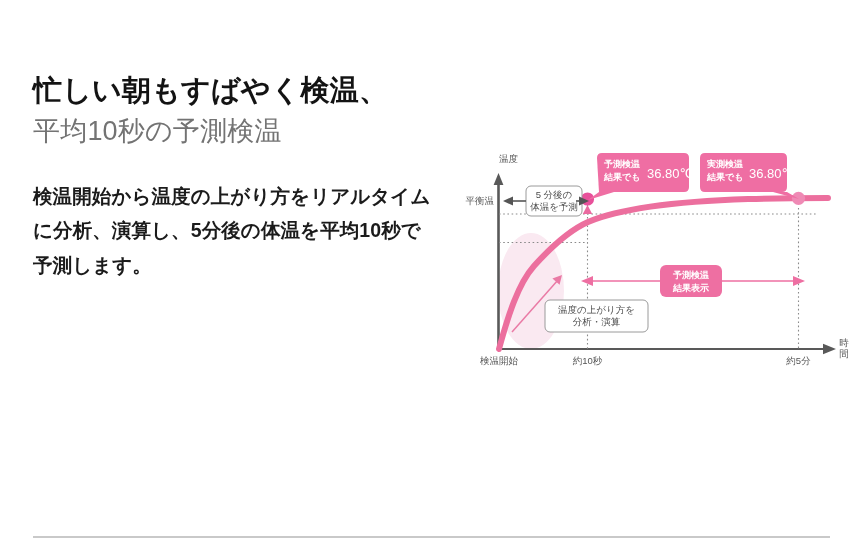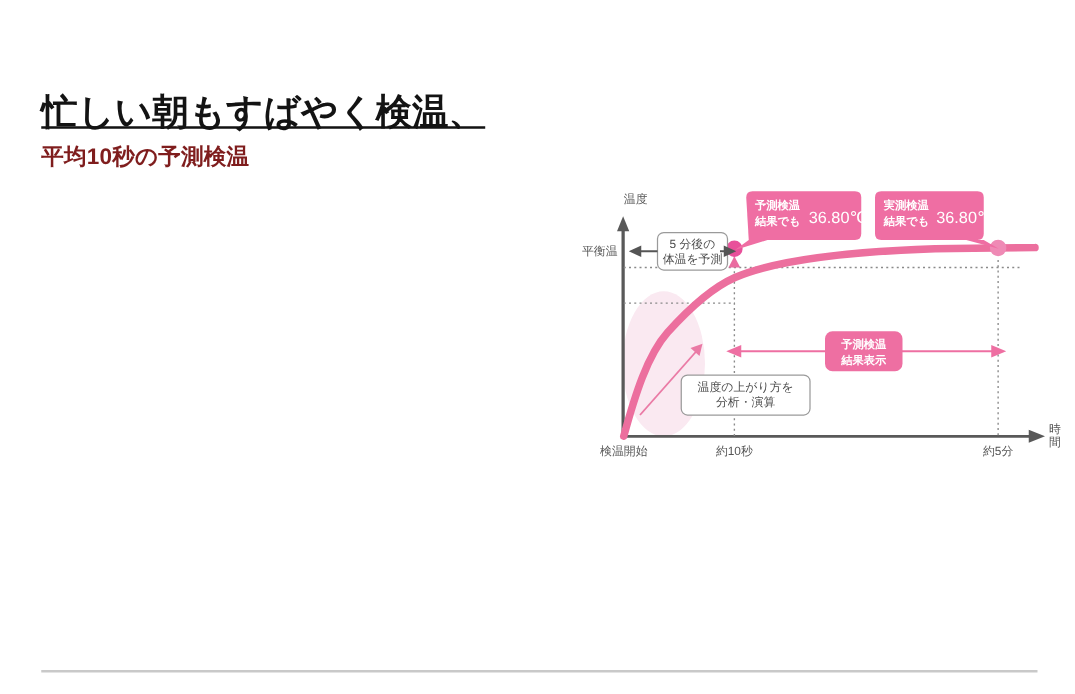--- a/index.html
+++ b/index.html
@@ -24,28 +24,27 @@
     top: 72px;
     width: 400px;
   }
   .headline-1 {
     font-size: 29px;
     font-weight: bold;
     line-height: 1.30;
     letter-spacing: 0.2px;
     color: #131313;
     margin: 0;
-    text-decoration: underline;
   }
   .headline-2 {
-    font-size: 18px;
-    font-weight: bold;
+    font-size: 27px;
+    font-weight: normal;
     line-height: 1.30;
     letter-spacing: 0.2px;
-    color: #7f1d1d;
+    color: #737373;
     margin: 4px 0 0 0;
   }
   .body-copy {
     margin: 30px 0 0 0;
     font-size: 19.5px;
     line-height: 1.78;
     font-weight: bold;
     color: #1b1b1b;
     letter-spacing: 0.1px;
   }
@@ -93,20 +92,21 @@
     fill: #ffffff;
   }
 </style>
 </head>
 <body>
 
 <div class="text-col">
   <h1 class="headline-1">忙しい朝もすばやく検温、</h1>
   <h2 class="headline-2">平均10秒の予測検温</h2>
   <div class="body-copy">
+    <p>検温開始から温度の上がり方をリアルタイムに分析、演算し、5分後の体温を平均10秒で予測します。</p>
   </div>
 </div>
 
 <div class="divider"></div>
 
 <div class="chart-wrap">
 <svg width="412" height="235" viewBox="0 0 412 235" xmlns="http://www.w3.org/2000/svg">
 
   <ellipse cx="83" cy="143" rx="33" ry="58" fill="#fae9f1"></ellipse>
 

